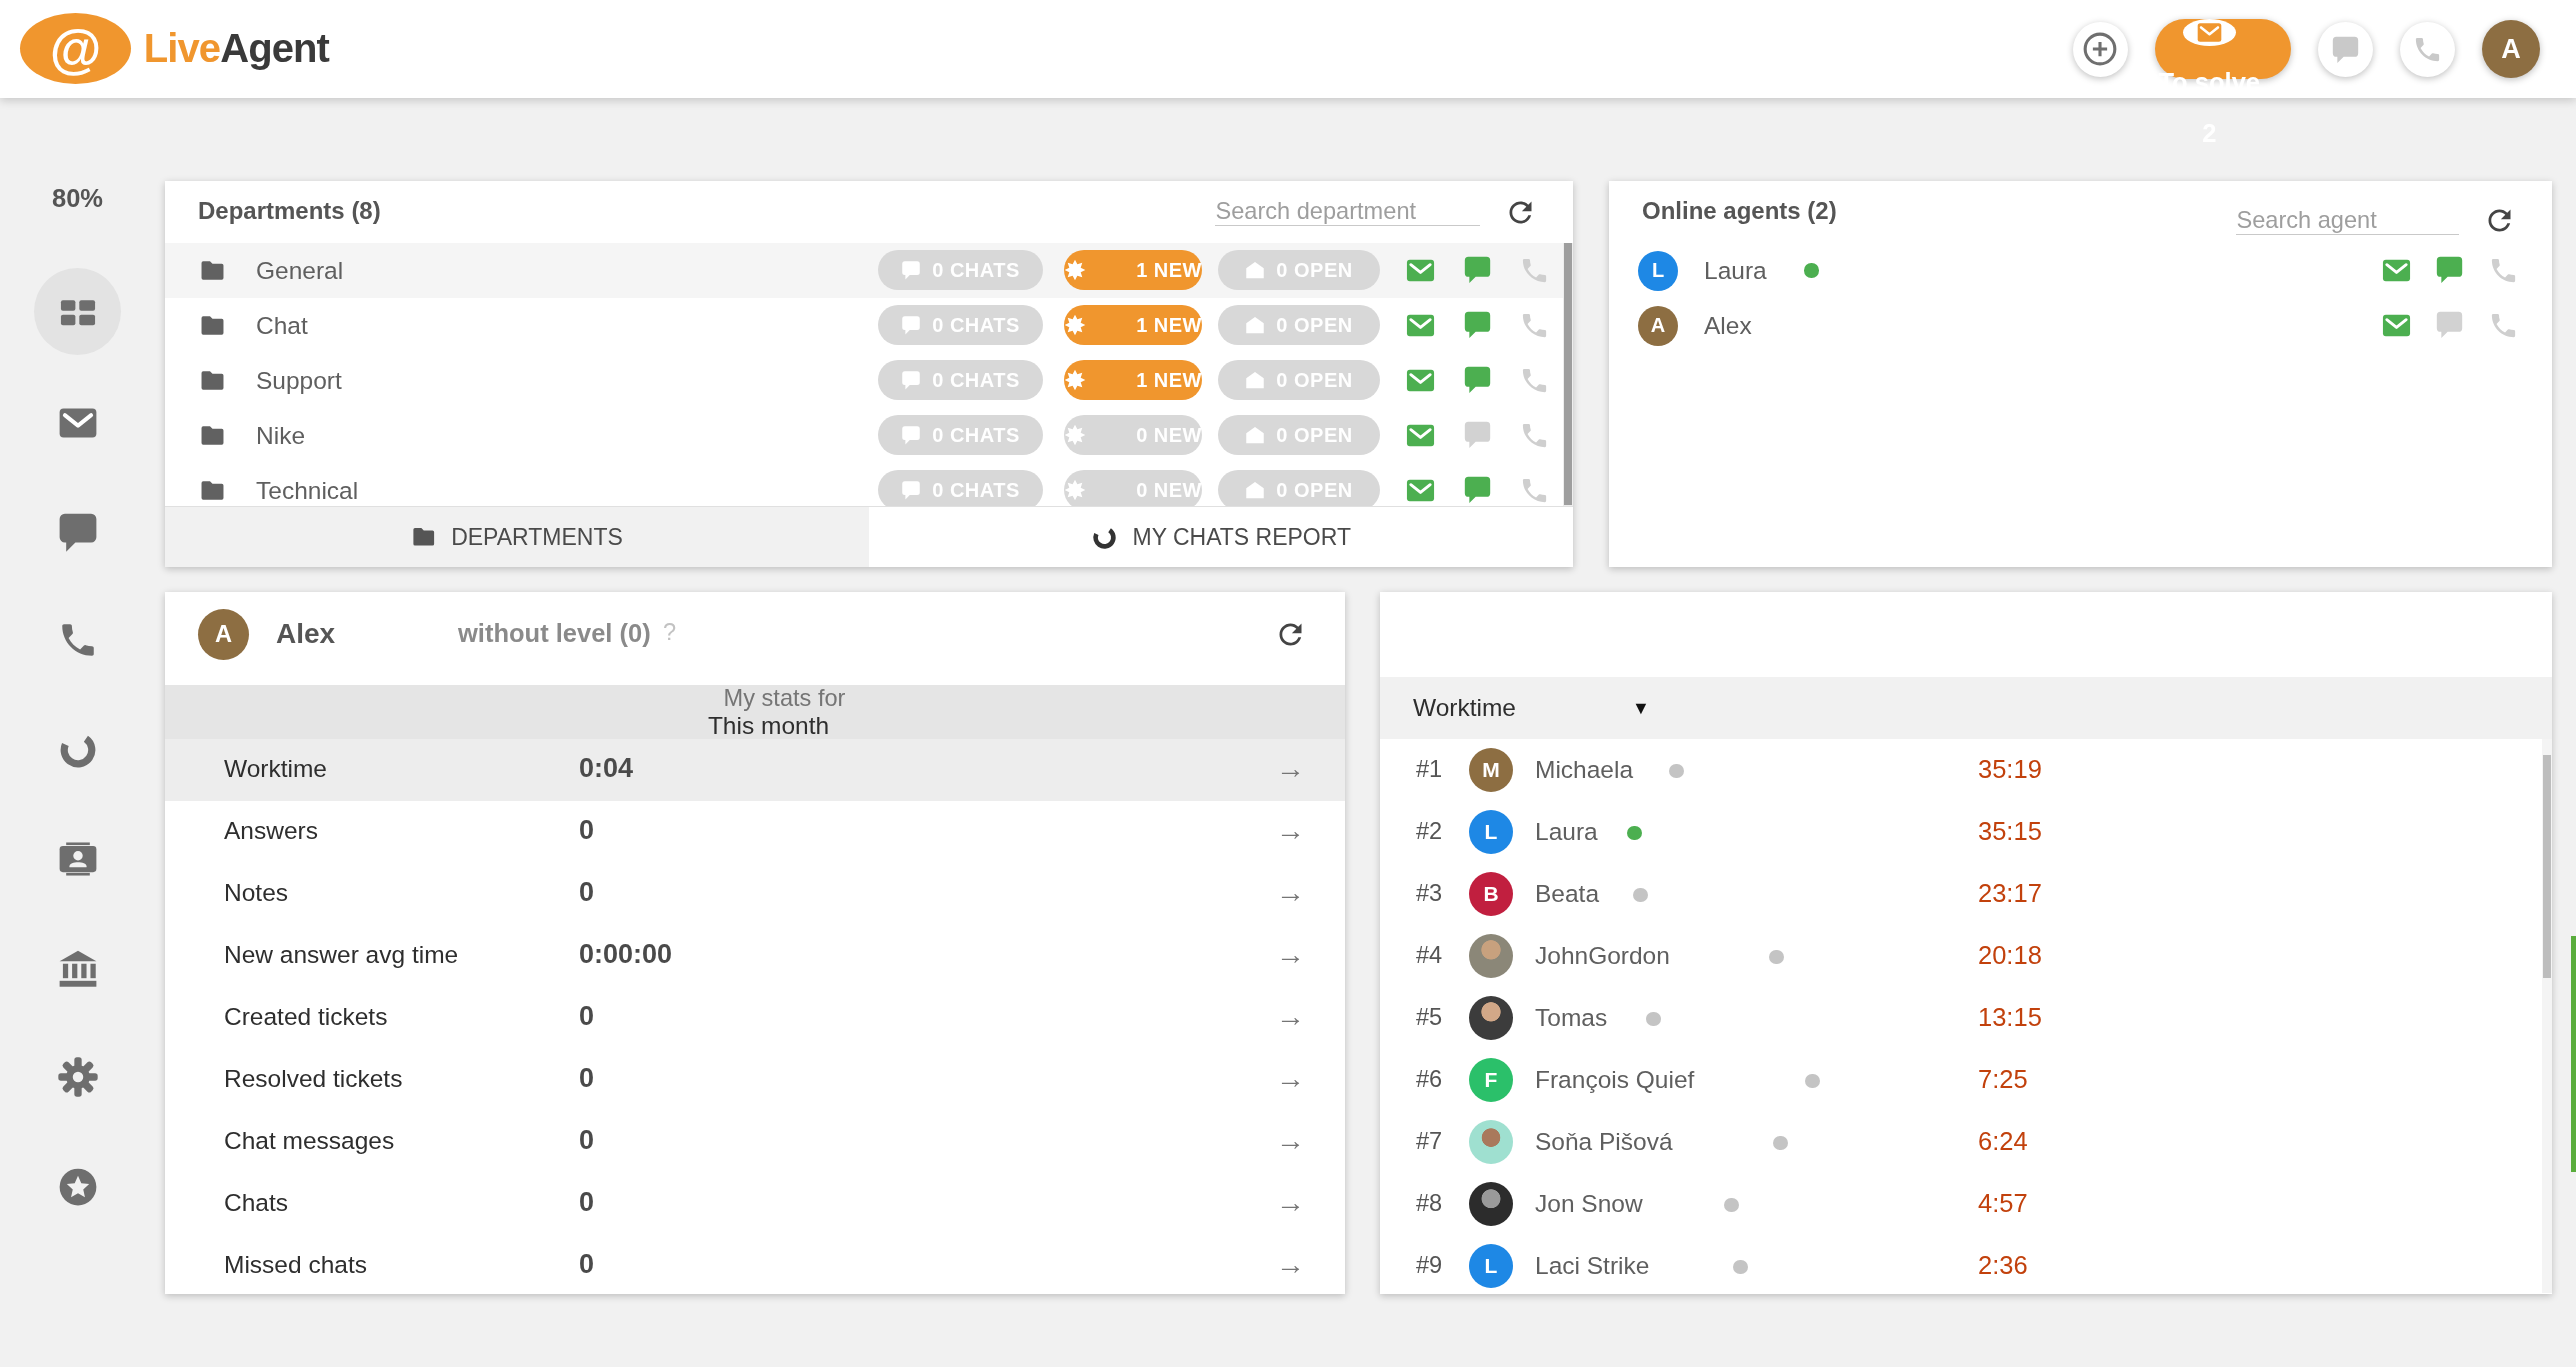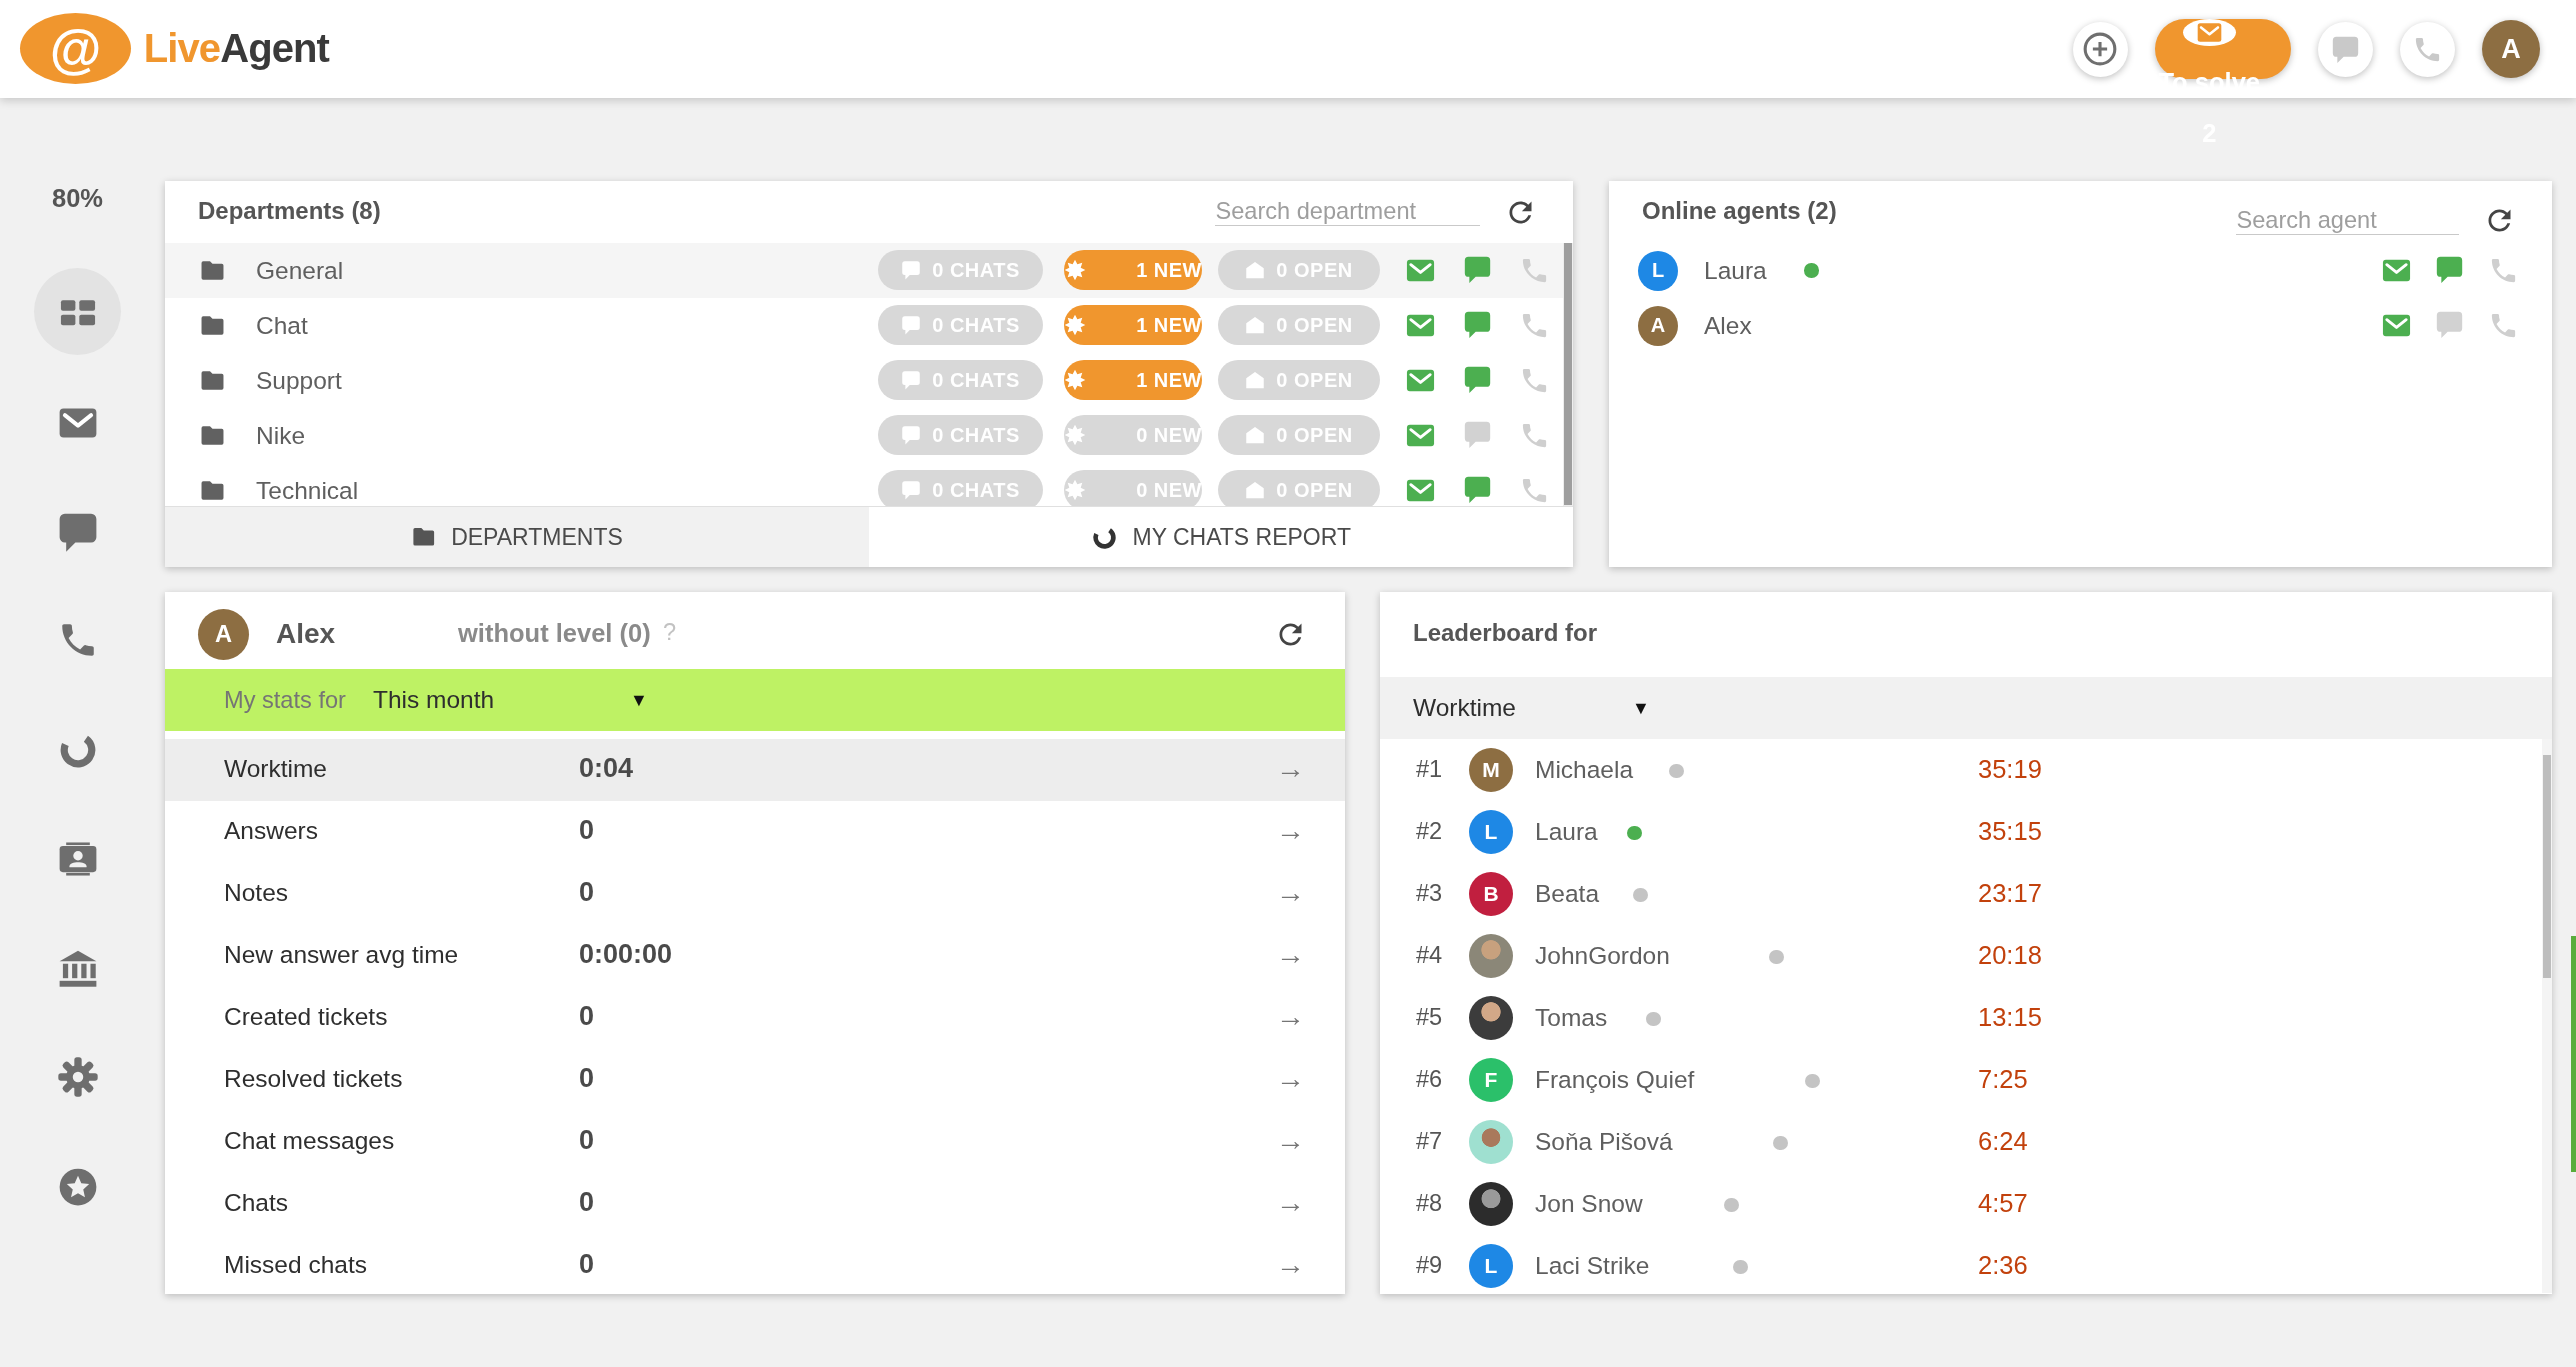--- a/index.html
+++ b/index.html
@@ -84,21 +84,21 @@
   .ag-acts { position:absolute; right:33px; display:flex; gap:23.6px; }
   .ag-acts .actb { background:none; border:none; cursor:pointer; display:flex; padding:0; }
 
   
   .stats-hd { position:relative; height:85px; }
   .st-av { position:absolute; left:33px; top:17.3px; width:51px; height:51px; font-size:23.6px; }
   .st-name { position:absolute; left:111px; top:25.5px; font-size:28px; font-weight:bold; color:#555; }
   .st-level { position:absolute; left:293px; top:27px; font-size:25.5px; font-weight:bold; color:#8a8a8a; }
   .st-help { position:absolute; left:498px; top:27px; font-size:23.6px; color:#c2c2c2; }
   .st-refresh { position:absolute; right:38px; top:25.5px; }
-  .stats-for { position:absolute; left:0; top:77px; width:100%; height:62px; background:#bef264; display:flex; align-items:center; }
+  .stats-for { position:absolute; left:0; top:93px; width:100%; height:62px; background:#e5e5e5; display:flex; align-items:center;flex-direction:column; }
   .sf-label { margin-left:59px; font-size:23.6px; color:#757575; }
   .sf-value { margin-left:27px; font-size:24.5px; color:#2e2e2e; cursor:pointer; }
   .sf-caret { margin-left:136px; font-size:18px; color:#111; cursor:pointer; }
   .stat-row { position:relative; height:62px; cursor:pointer; }
   .stat-row.hl { background:#ededed; }
   .stat-label { position:absolute; left:59px; top:16.4px; font-size:24.5px; color:#2e2e2e; }
   .stat-value { position:absolute; left:414px; top:13.6px; font-size:27px; font-weight:bold; color:#4a4a4a; }
   .stat-arrow { position:absolute; right:40px; top:12.7px; font-size:29px; color:#757575; }
 
   
@@ -654,23 +654,20 @@
       </div>
       <div class="stat-row">
         <span class="stat-label">Missed chats</span>
         <span class="stat-value">0</span>
         <span class="stat-arrow">→</span>
       </div>
     </div>
   </section>
 
   <section class="panel p-lead">
-    <div class="panel-hd" style="height:85px">
-      <h2 class="panel-title" style="top:27px">Leaderboard for</h2>
-    </div>
     <div class="lead-bar">
       <span class="lb-metric">Worktime</span>
       <span class="lb-caret">▼</span>
     </div>
     <div style="position:absolute; top:147px; width:100%;">
       <div class="lb-row">
         <span class="lb-rank">#1</span>
         <span class="avatar lb-av" style="background: rgb(141, 110, 66);">M</span>
         <span class="lb-name">Michaela</span>
         <span class="dot lb-dot" style="left: 289px; background: rgb(196, 196, 196);"></span>

